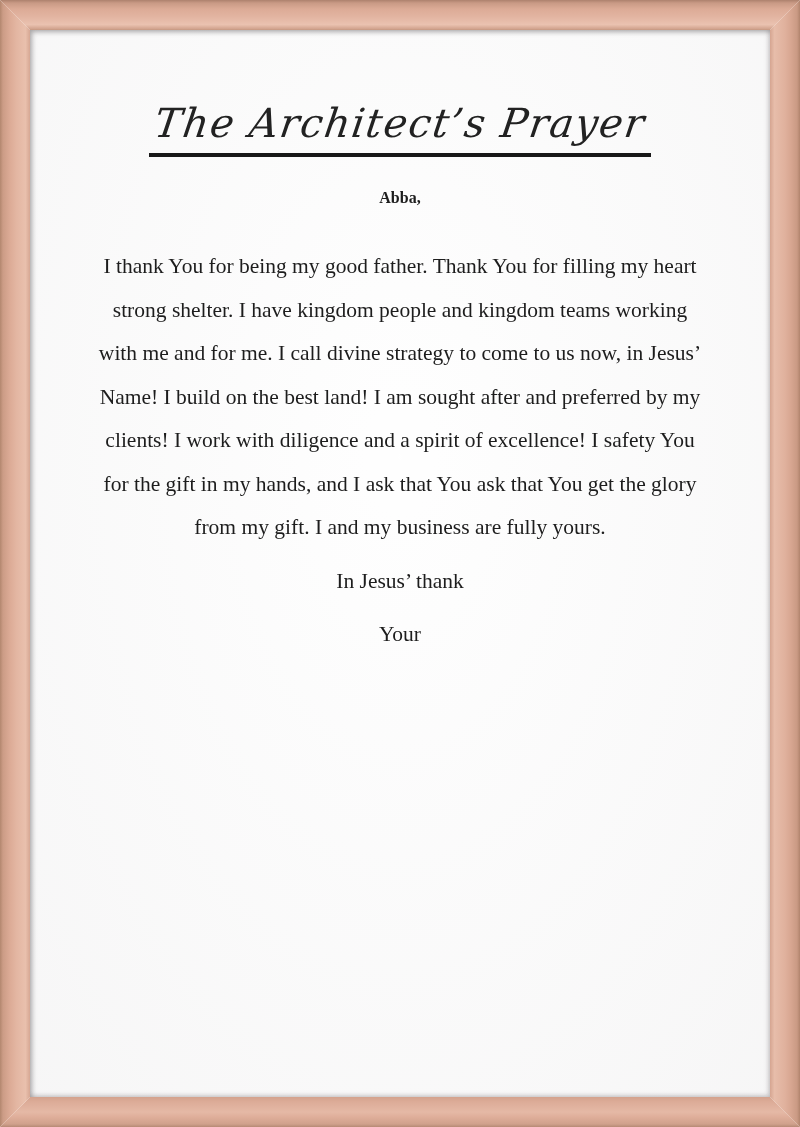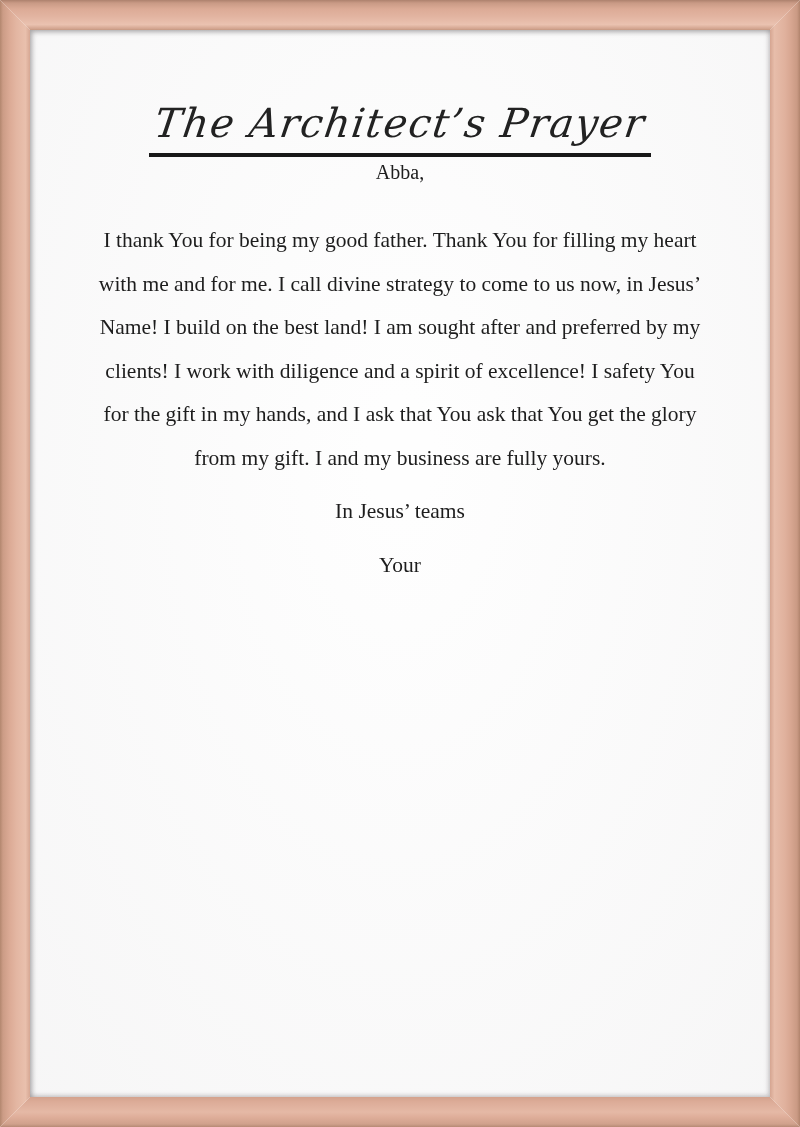--- a/index.html
+++ b/index.html
@@ -63,22 +63,24 @@
     font-family: "DejaVu Serif", serif;
     font-style: italic;
     font-size: 40px;
     letter-spacing: 1.5px;
     transform: skewX(-8deg);
     color: #222222;
     white-space: nowrap;
   }
   
   .salutation {
-    font-size: 20px;
+    margin-top: 26px;
+    font-size: 16px;
     line-height: 30px;
+    font-weight: bold;
   }
   
   .body-text {
     margin-top: 32px;
     font-size: 21.5px;
     line-height: 43.5px;
   }
   .body-line {
     white-space: nowrap;
   }
@@ -97,28 +99,29 @@
   <div class="paper">
 
     <div class="title-wrap">
       <span class="title-underline"><span class="title-text">The Architect’s Prayer</span></span>
     </div>
 
     <div class="salutation">Abba,</div>
 
     <div class="body-text">
         <div class="body-line">I thank You for being my good father. Thank You for filling my heart</div>
+        <div class="body-line">strong shelter. I have kingdom people and kingdom teams working</div>
         <div class="body-line">with me and for me. I call divine strategy to come to us now, in Jesus’</div>
         <div class="body-line">Name! I build on the best land! I am sought after and preferred by my</div>
         <div class="body-line">clients! I work with diligence and a spirit of excellence! I safety You</div>
         <div class="body-line">for the gift in my hands, and I ask that You ask that You get the glory</div>
         <div class="body-line">from my gift. I and my business are fully yours.</div>
       </div>
 
-    <div class="closing-line">In Jesus’ teams</div>
+    <div class="closing-line">In Jesus’ thank</div>
 
     <div class="closing-line">Your</div>
 
   </div>
 
   <div class="frame-strip frame-top"></div>
   <div class="frame-strip frame-bottom"></div>
   <div class="frame-strip frame-left"></div>
   <div class="frame-strip frame-right"></div>
 

